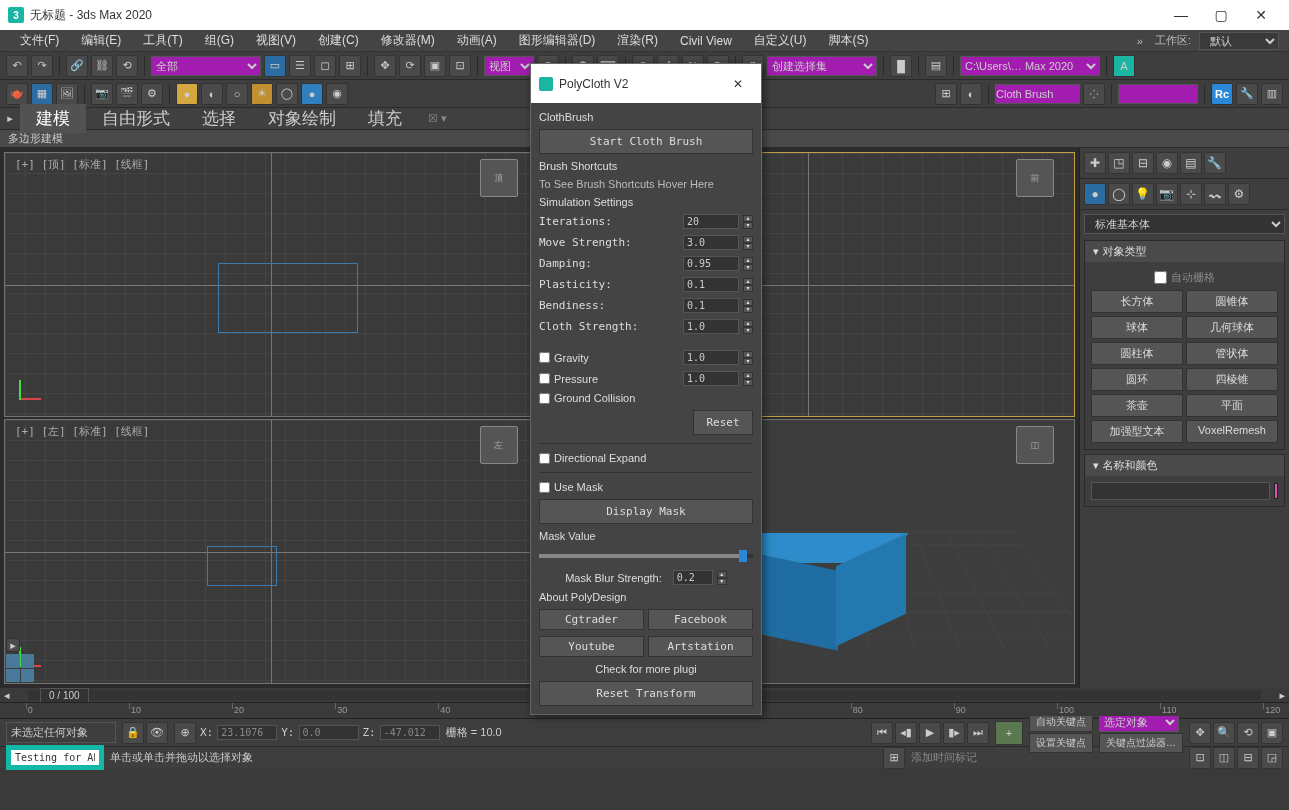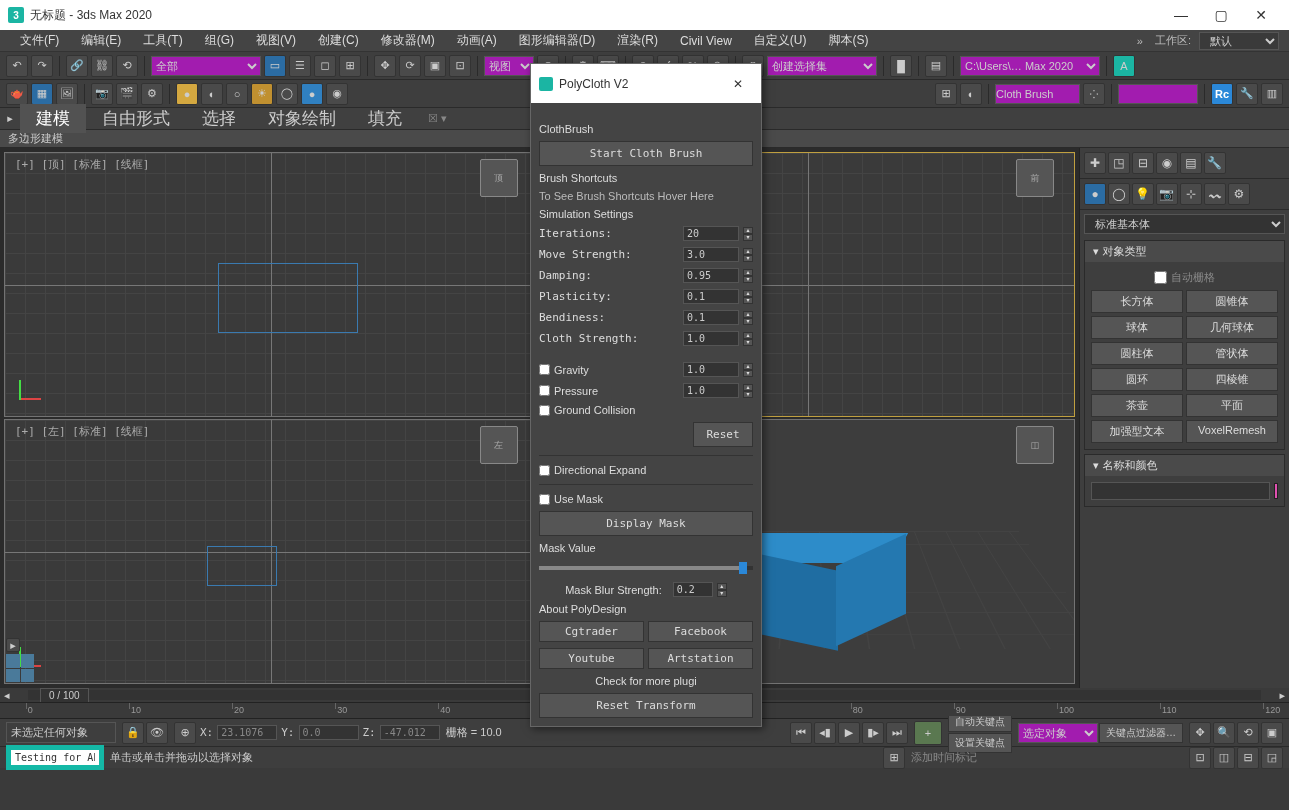--- a/index.html
+++ b/index.html
@@ -74,21 +74,21 @@
 .color-row{display:flex;gap:4px;align-items:center;}
 .color-swatch{width:18px;height:16px;background:#e050b0;border:1px solid #222;}
 .name-input{flex:1;background:#333;border:1px solid #555;height:18px;}
 
 
 .dialog{position:absolute;left:530px;top:63px;width:232px;background:#444;border:1px solid #666;box-shadow:2px 2px 8px rgba(0,0,0,0.5);z-index:100;}
 .dlg-title{height:39px;background:#fff;color:#333;display:flex;align-items:center;padding:0 8px;font-size:12px;}
 .dlg-title .ico{width:14px;height:14px;background:#1bb5a3;margin-right:6px;border-radius:2px;}
 .dlg-title .spacer{flex:1;}
 .dlg-title .x{width:30px;text-align:center;cursor:pointer;}
-.dlg-body{padding:8px;display:flex;flex-direction:column;gap:6px;font-family:monospace;font-size:11px;color:#ddd;margin-top:12px;}
+.dlg-body{padding:8px;display:flex;flex-direction:column;gap:6px;font-family:monospace;font-size:11px;color:#ddd;}
 .dlg-btn{background:#555;border:1px solid #333;padding:5px;text-align:center;font-size:11px;color:#ddd;cursor:pointer;font-family:monospace;}
 .dlg-sec{font-size:11px;color:#ddd;}
 .spin-row{display:flex;align-items:center;gap:4px;font-size:11px;}
 .spin-row label{flex:1;font-family:monospace;}
 .spin{width:56px;background:#333;border:1px solid #555;color:#ccc;font-size:10px;padding:1px 3px;font-family:monospace;}
 .spin-arrow{display:flex;flex-direction:column;width:10px;}
 .spin-arrow div{height:7px;background:#555;border:1px solid #333;font-size:6px;line-height:5px;text-align:center;}
 .chk{display:flex;align-items:center;gap:4px;font-size:11px;font-family:monospace;}
 .chk input{width:11px;height:11px;}
 .slider{width:100%;height:4px;background:#333;position:relative;margin:6px 0;}
@@ -406,21 +406,21 @@
     <div class="tbtn">◂▮</div>
     <div class="tbtn">▶</div>
     <div class="tbtn">▮▸</div>
     <div class="tbtn">⏭</div>
   </div>
   <div class="tbtn" style="width:28px;height:24px;background:#5a7850">+</div>
   <div style="display:flex;flex-direction:column;gap:1px">
     <div class="keybtn">自动关键点</div>
     <div class="keybtn">设置关键点</div>
   </div>
-  <div style="display:flex;gap:1px">
+  <div style="display:flex;flex-direction:column;gap:1px">
     <select class="dd" style="width:80px"><option>选定对象</option></select>
     <div class="keybtn">关键点过滤器…</div>
   </div>
   <div style="display:flex;gap:2px">
     <div class="tbtn">✥</div>
     <div class="tbtn">🔍</div>
     <div class="tbtn">⟲</div>
     <div class="tbtn">▣</div>
   </div>
 </div>

